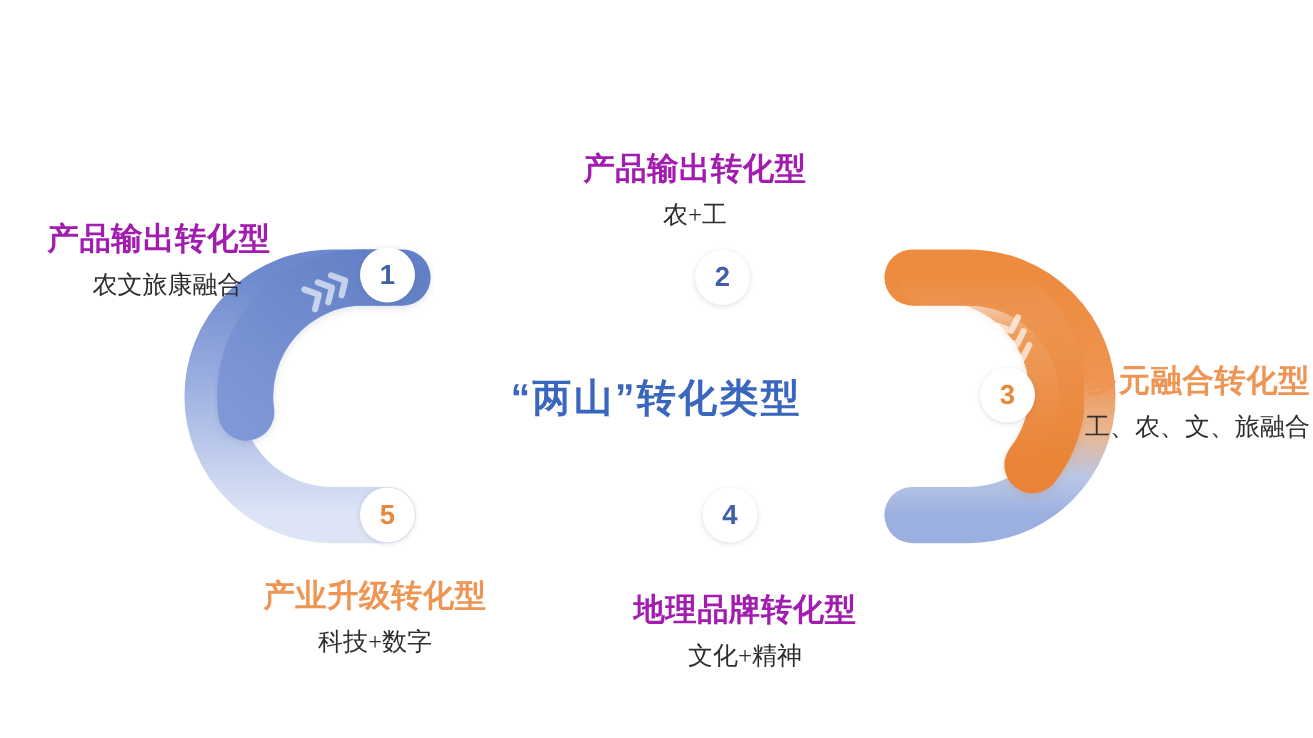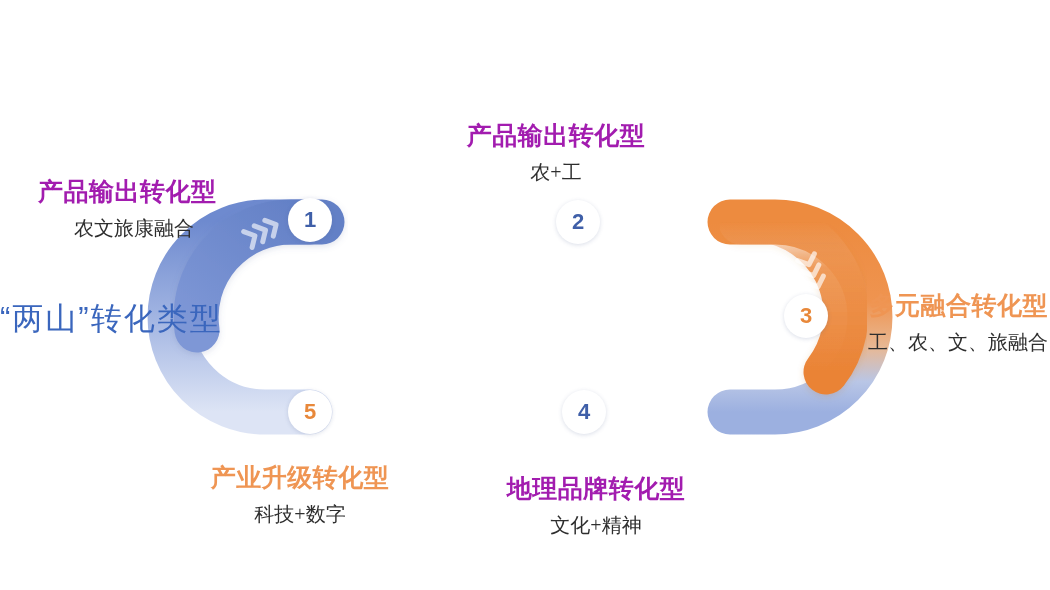--- a/index.html
+++ b/index.html
@@ -72,23 +72,23 @@
   .title.orange { color: #ef9553; }
 
   .label.al-left   { text-align: left; }
   .label.al-center { text-align: center; }
 
   
   #center-title {
     position: absolute;
     z-index: 7;
     width: 100%;
-    text-align: left;
+    text-align: center;
     font-size: 31px;
-    font-weight: normal;
+    font-weight: bold;
     color: #3a66bd;
     letter-spacing: 2px;
     font-family: "Liberation Sans", "DejaVu Sans", sans-serif;
   }
 </style>
 </head>
 <body>
 
 <div id="stage">
 

